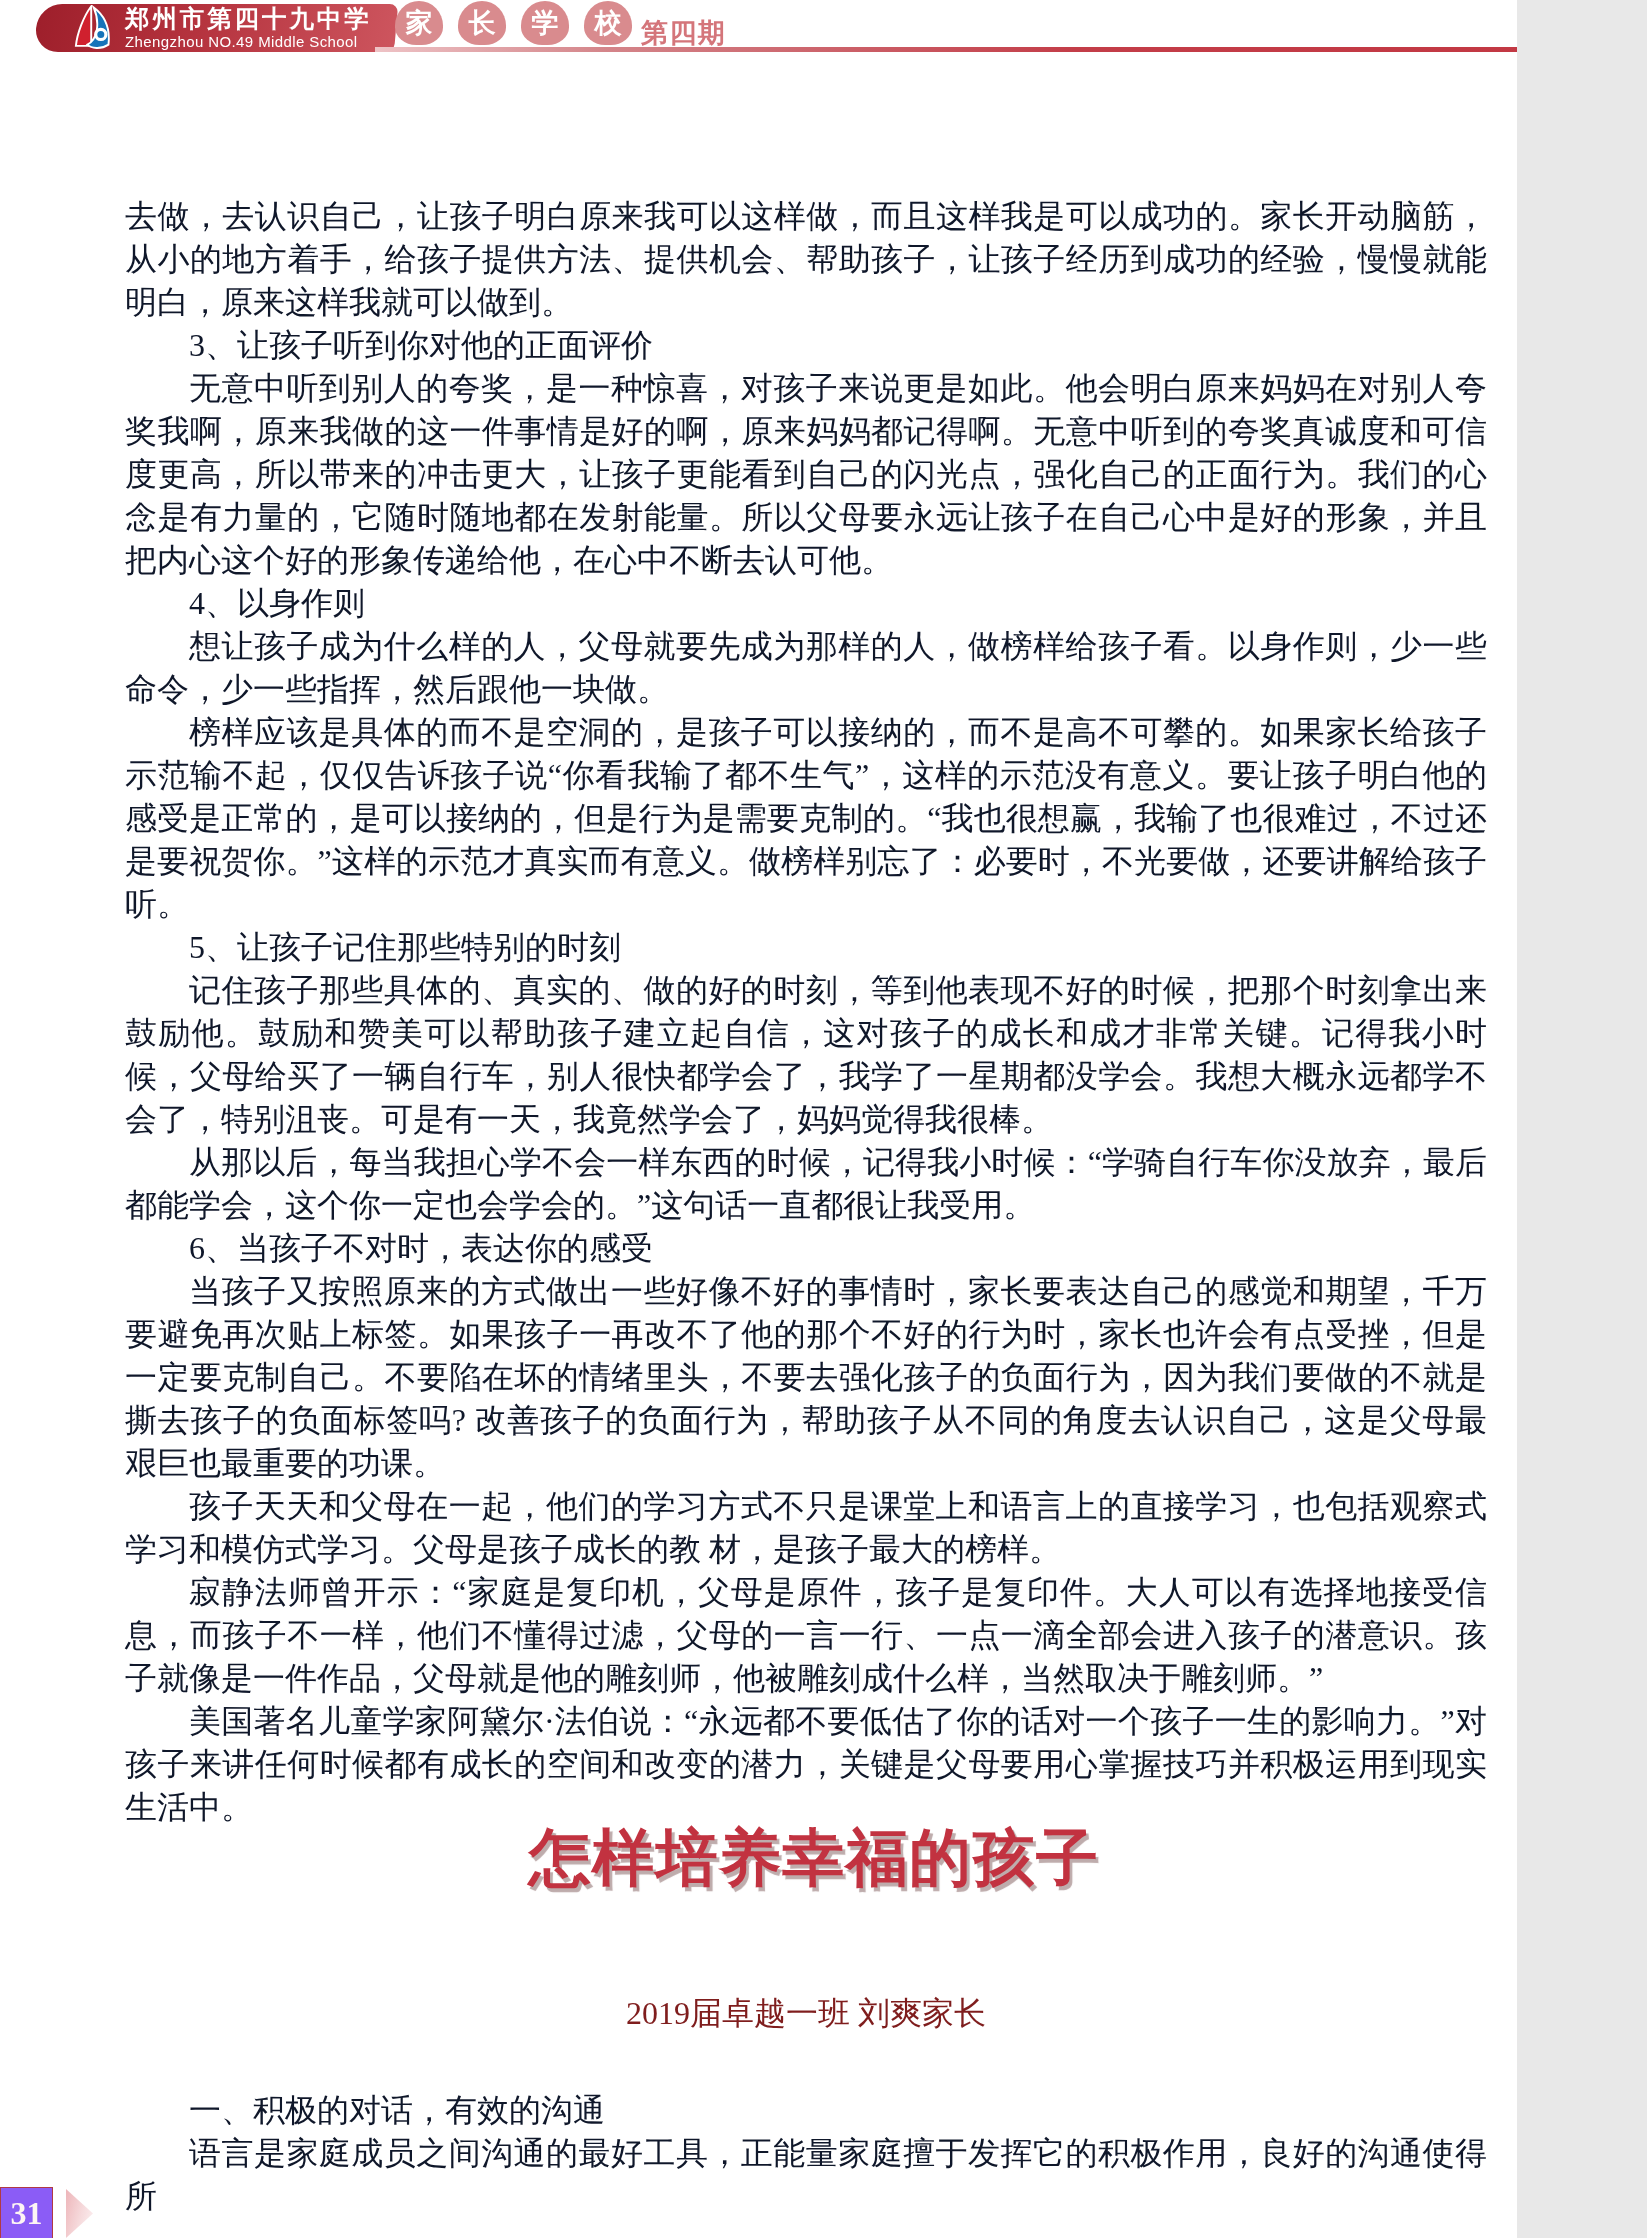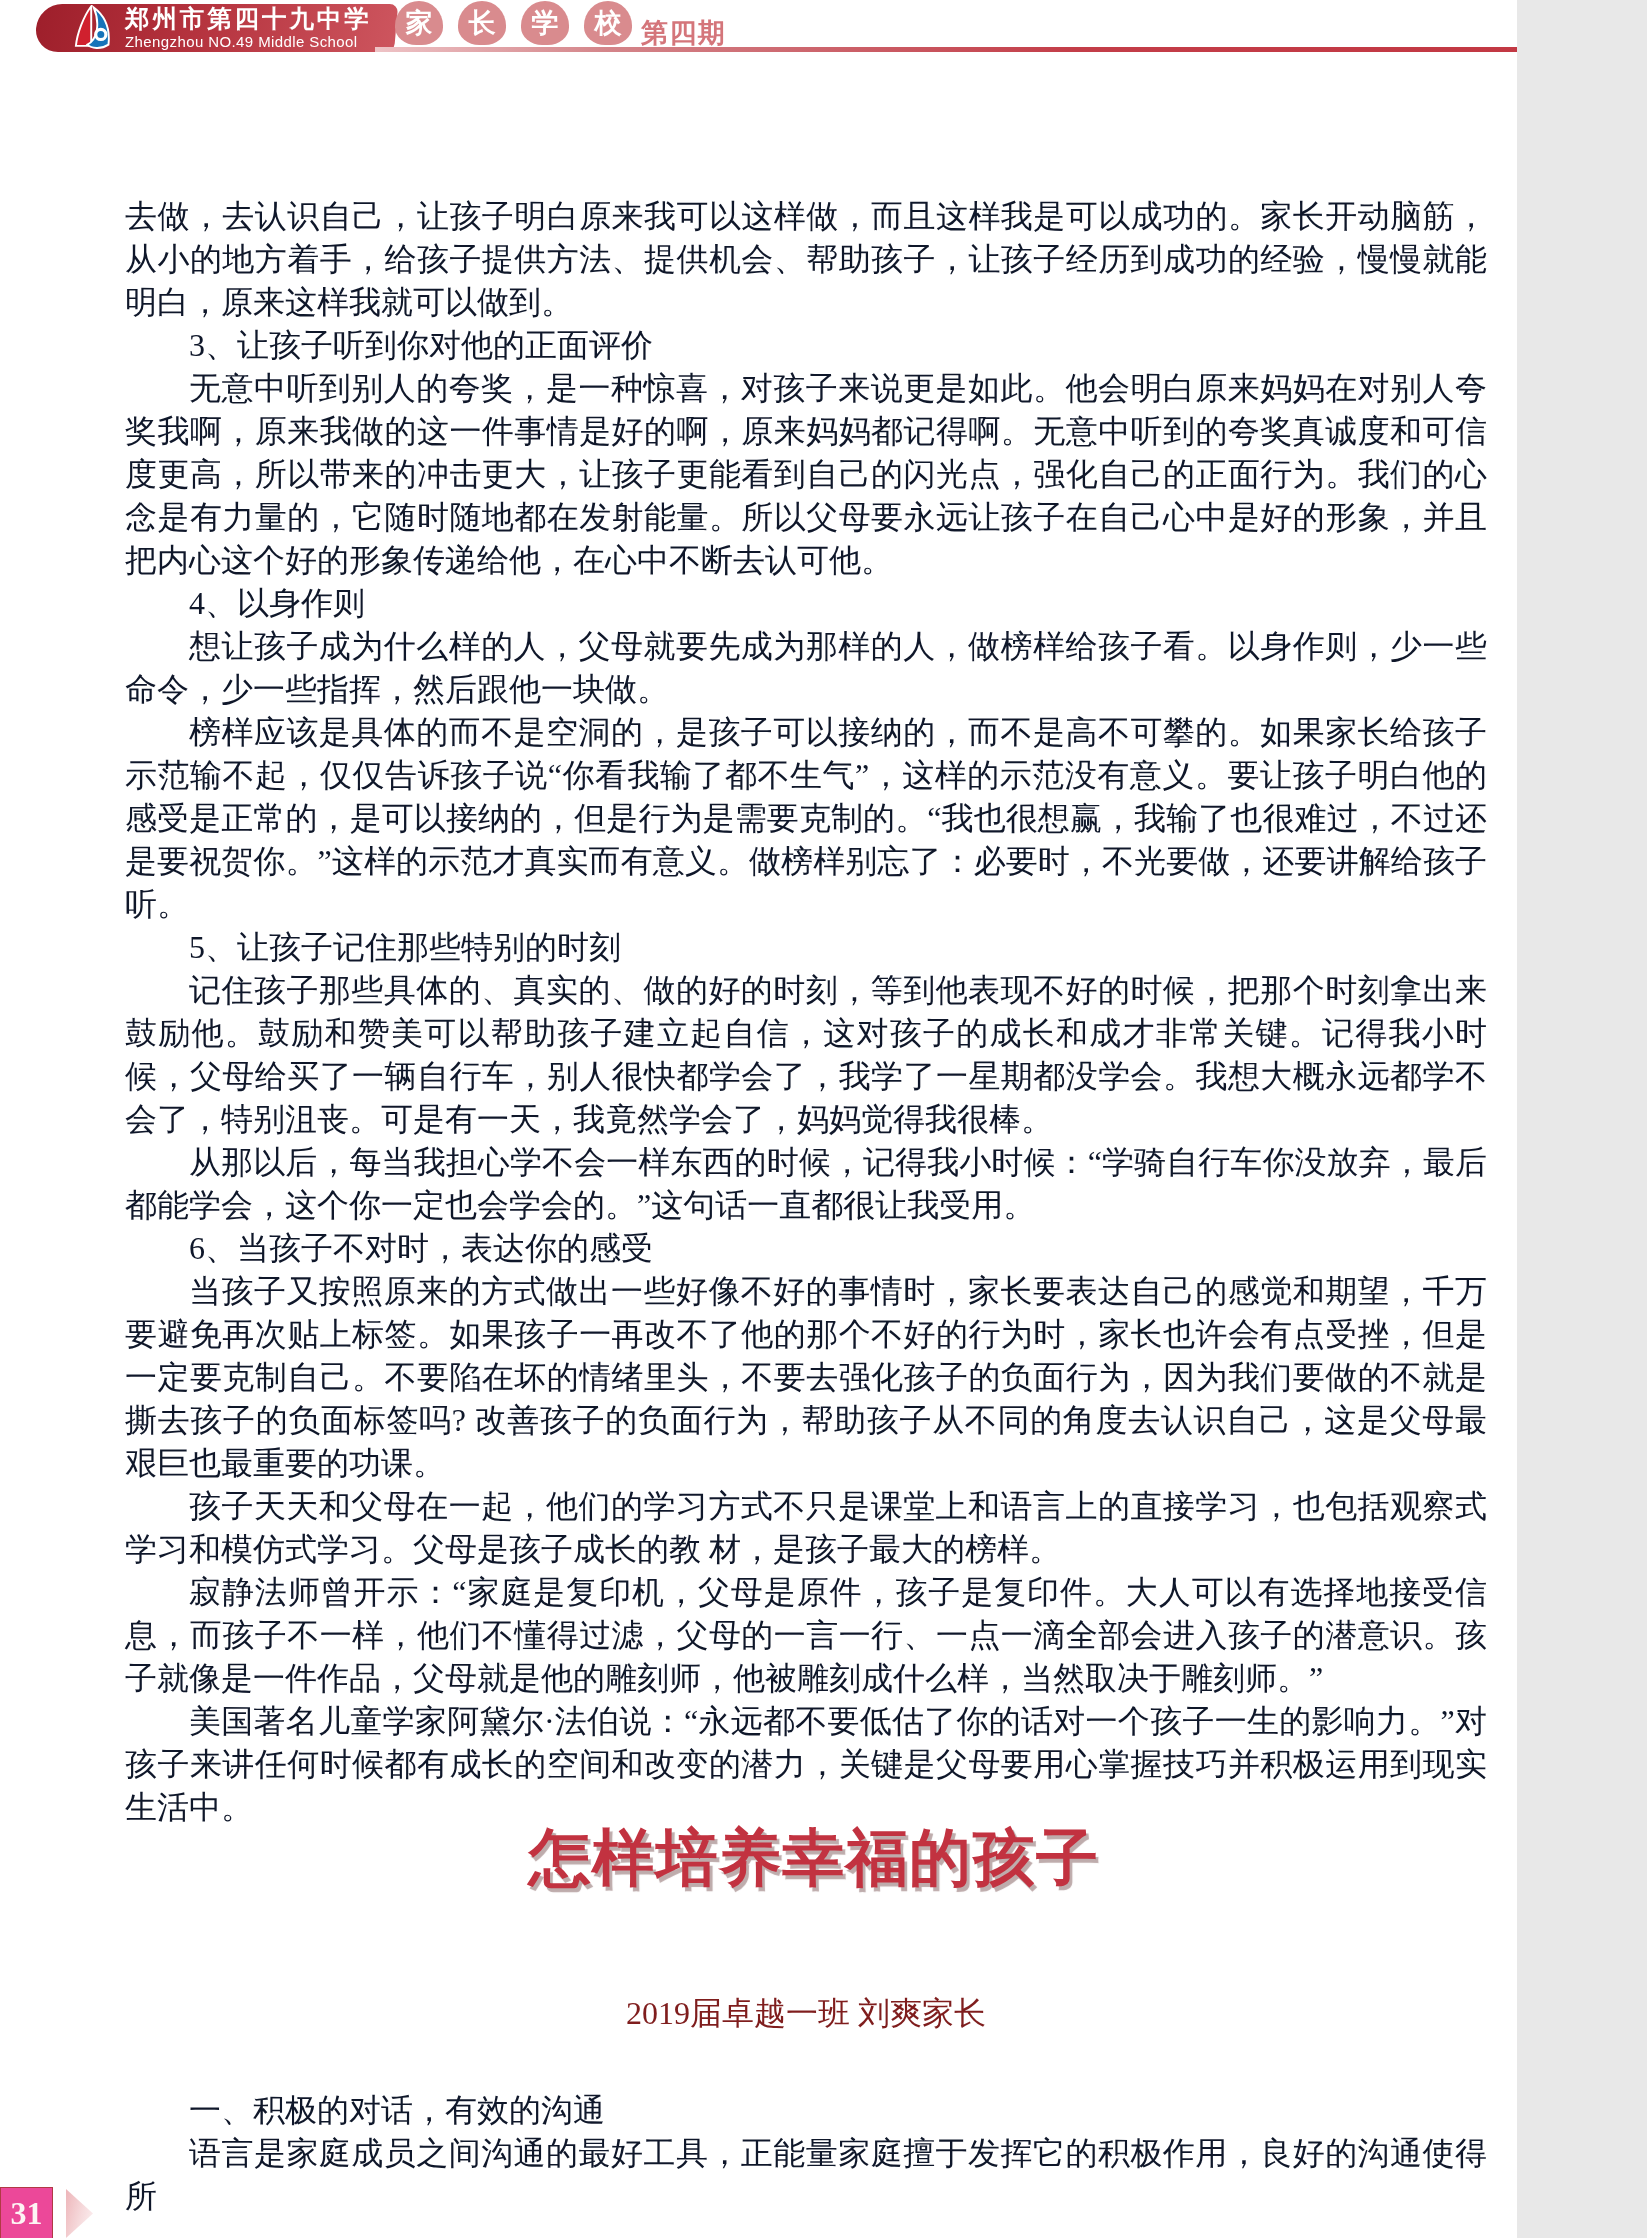--- a/index.html
+++ b/index.html
@@ -74,21 +74,21 @@
     text-shadow:2.9px 3.6px 0.7px rgba(110,70,70,0.45);
   }
   .byline{
     position:absolute;left:125px;top:1995px;width:1362px;
     text-align:center;color:#7f1d1d;font-size:32px;line-height:36px;
   }
 
   
   .pagenum{
     position:absolute;left:0px;top:2187px;width:53px;height:52px;
-    background:#ec4899;border:1.4px solid #b03a44;box-sizing:border-box;
+    background:#8b5cf6;border:1.4px solid #b03a44;box-sizing:border-box;
     display:flex;align-items:center;justify-content:center;
   }
   .pagenum span{
     color:#fdf4f4;font-size:32px;font-weight:700;
     font-family:"Liberation Serif","DejaVu Serif",serif;
   }
   .triangle{
     position:absolute;left:66px;top:2189px;width:27px;height:49px;
     background:linear-gradient(105deg,#edb5b9 0%,#f6dadc 55%,#fdf3f4 100%);
     clip-path:polygon(0 0,100% 50%,0 100%);

